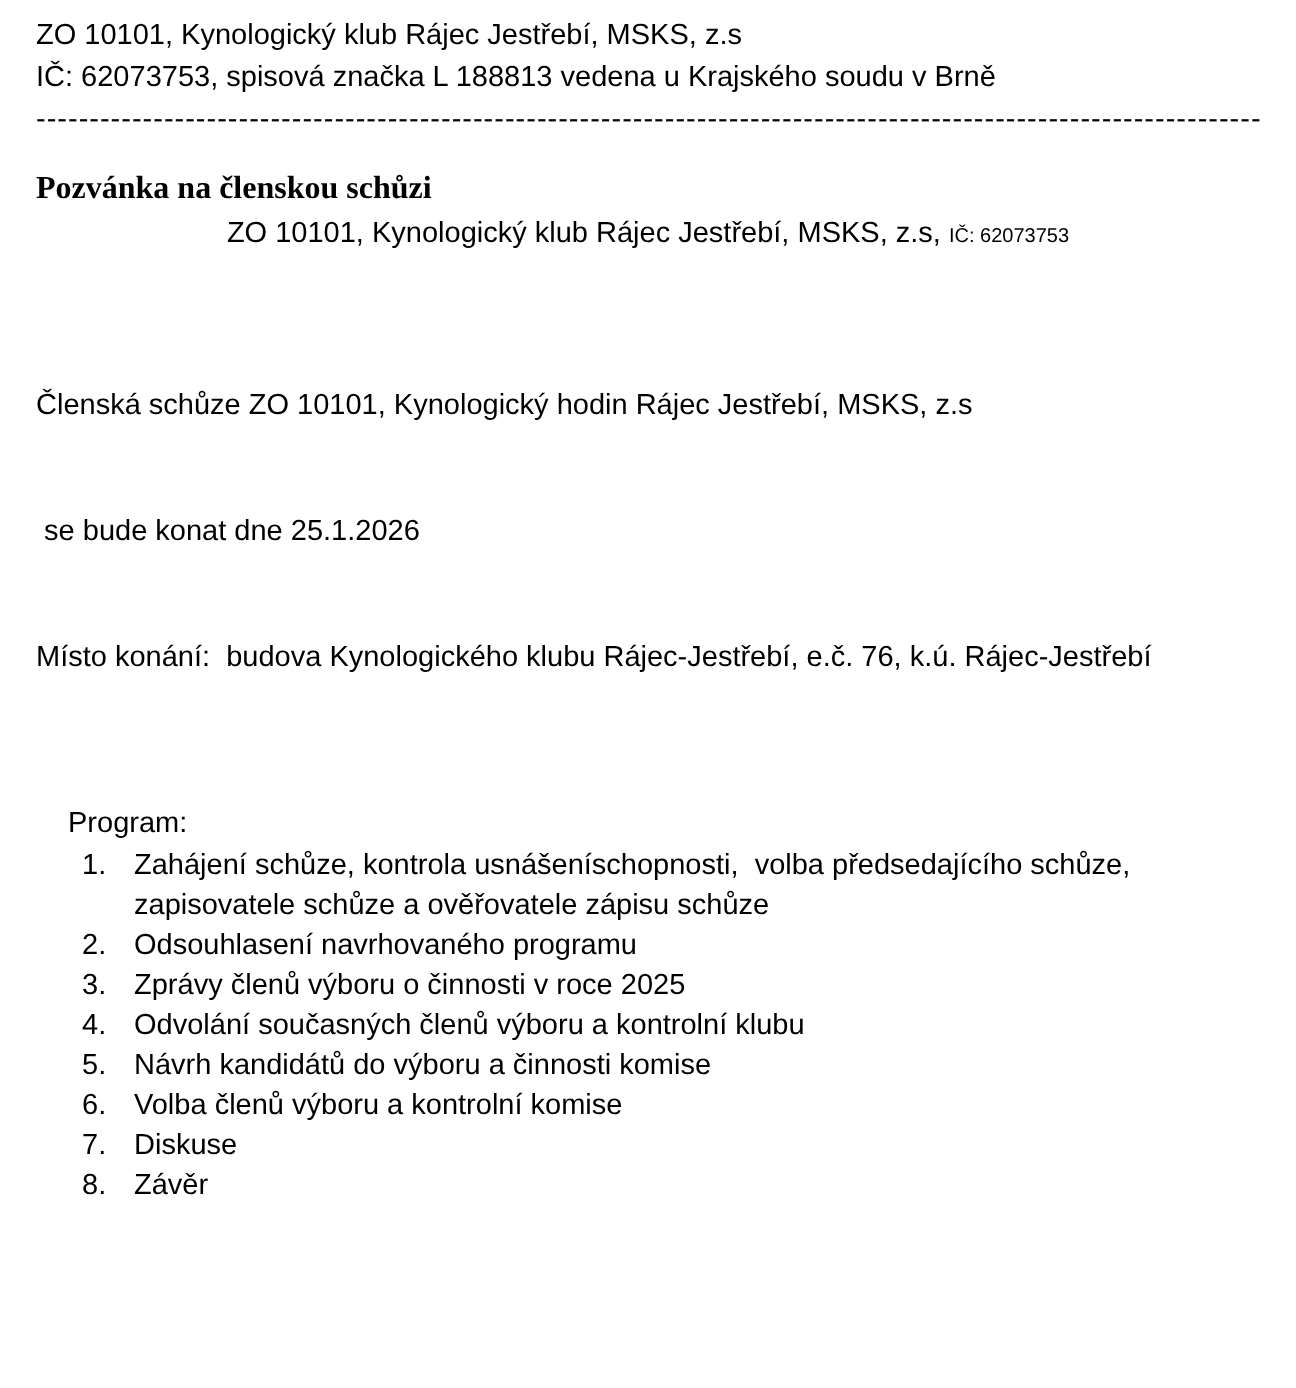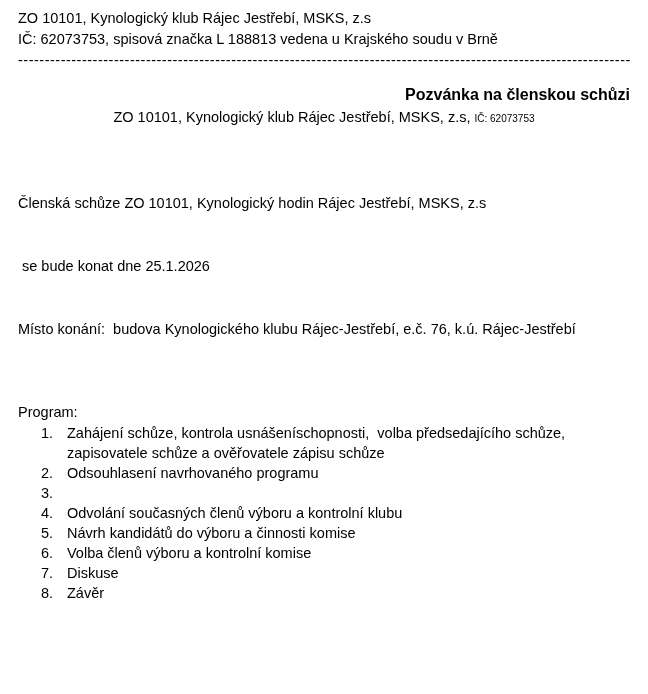--- a/index.html
+++ b/index.html
@@ -28,41 +28,43 @@
   }
   .divider {
     white-space: nowrap;
     overflow: hidden;
     width: 100%;
     letter-spacing: 0.5px;
     line-height: 21px;
   }
   .title {
     margin-top: 12px;
-    text-align: right;
+    text-align: left;
     font-weight: bold;
     font-size: 16px;
     line-height: 24px;
+    font-family: Liberation Serif, serif;
   }
   .subtitle {
     text-align: center;
     line-height: 21px;
   }
   .subtitle .ic {
     font-size: 10px;
   }
   .details {
     margin-top: 22px;
     white-space: pre-wrap;
   }
   .start-time {
     margin-top: 14px;
   }
   .program-label {
     margin-top: 20px;
+    margin-left: 16px;
   }
   .list {
     padding-left: 23px;
   }
   .list-item {
     display: flex;
     line-height: 20px;
   }
   .list-item .num {
     width: 26px;
@@ -102,20 +104,21 @@
     <div class="list-item">
       <span class="num">1.</span>
       <span class="txt">Zahájení schůze, kontrola usnášeníschopnosti,  volba předsedajícího schůze, zapisovatele schůze a ověřovatele zápisu schůze</span>
     </div>
     <div class="list-item">
       <span class="num">2.</span>
       <span class="txt">Odsouhlasení navrhovaného programu</span>
     </div>
     <div class="list-item">
       <span class="num">3.</span>
+      <span class="txt">Zprávy členů výboru o činnosti v roce 2025</span>
     </div>
     <div class="list-item">
       <span class="num">4.</span>
       <span class="txt">Odvolání současných členů výboru a kontrolní klubu</span>
     </div>
     <div class="list-item">
       <span class="num">5.</span>
       <span class="txt">Návrh kandidátů do výboru a činnosti komise</span>
     </div>
     <div class="list-item">

